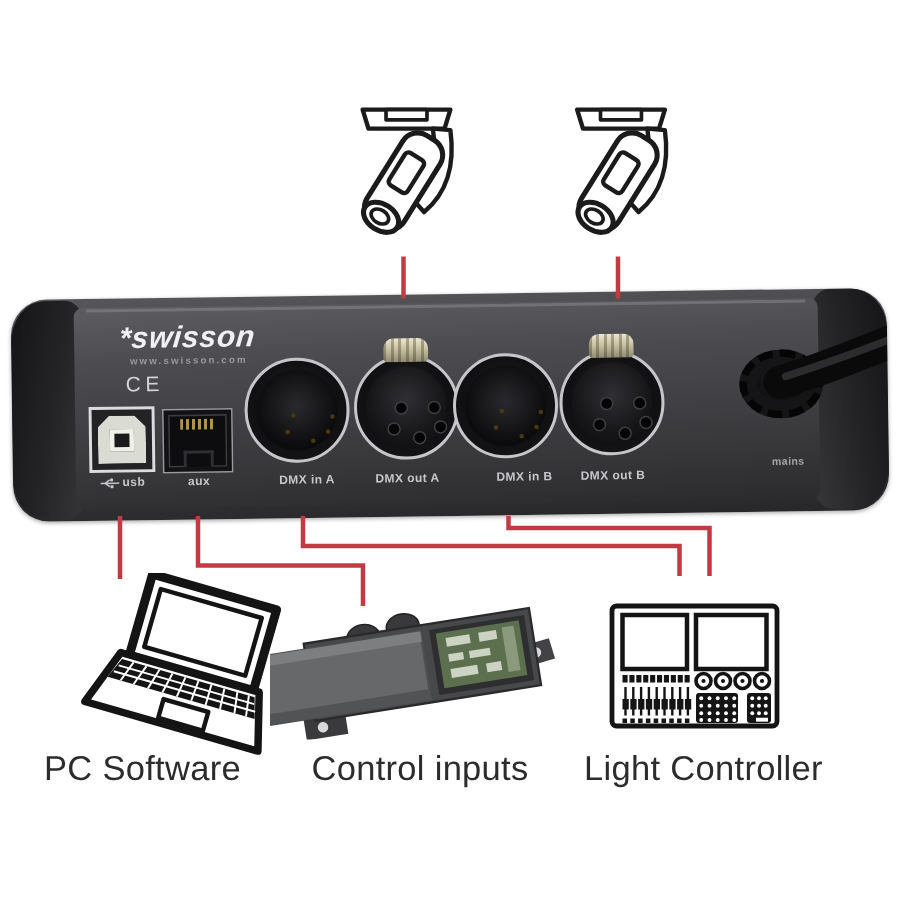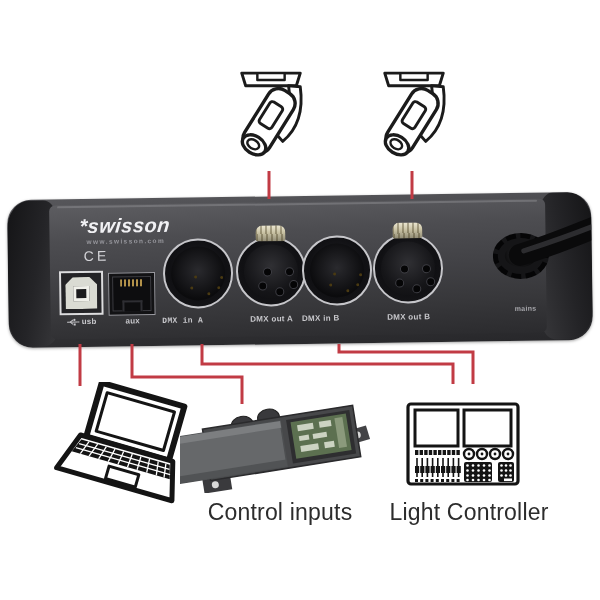--- a/index.html
+++ b/index.html
@@ -71,22 +71,22 @@
   .latch{position:absolute;left:50%;top:-13px;transform:translateX(-50%);width:30px;height:16px;
       border-radius:7px 7px 3px 3px;
       background:repeating-linear-gradient(90deg,rgba(60,50,20,.35) 0 2px,rgba(0,0,0,0) 2px 5px),
                  linear-gradient(180deg,#ece7d2 0%,#c9c2a4 45%,#8f8a74 100%);}
 
   
   .plabel{position:absolute;top:118px;transform:translateX(-50%);font-size:8px;font-weight:bold;
       color:#c7c7cb;letter-spacing:.3px;white-space:nowrap;}
   .plabel-usb{left:73px;display:flex;align-items:flex-end;gap:2px;}
   .plabel-aux{left:124px;}
-  .plabel-ina{left:174px;font-family:Liberation Mono, monospace;} .plabel-outa{left:263px;}
-  .plabel-inb{left:312px;text-align:right;} .plabel-outb{left:400px;}
+  .plabel-ina{left:196px;} .plabel-outa{left:263px;}
+  .plabel-inb{left:341px;text-align:right;} .plabel-outb{left:400px;}
   .plabel-mains{left:517px;top:112px;font-size:7px;color:#a6a6ab;}
 
   
   .strain-relief{position:absolute;left:485px;top:40px;width:56px;height:46px;border-radius:50%;
       background:#151517;border:5px dashed #050506;box-sizing:border-box;}
   .strain-inner{position:absolute;inset:7px;border-radius:50%;background:radial-gradient(circle at 45% 40%,#2e2e31,#0a0a0b 75%);}
   .cable-svg{position:absolute;left:0;top:0;width:584px;height:148px;pointer-events:none;}
 
   
   .laptop{position:absolute;left:25px;top:382px;width:200px;height:135px;}
@@ -356,20 +356,21 @@
           <circle cx="100" cy="68.5" r="1.3"></circle>
           <circle cx="104.5" cy="68.5" r="1.3"></circle>
         <circle cx="95.5" cy="73.5" r="1.3"></circle>
           <circle cx="100" cy="73.5" r="1.3"></circle>
           <circle cx="104.5" cy="73.5" r="1.3"></circle>
         <rect x="98" y="76.5" width="8" height="2.6"></rect>
       </g>
     </svg>
   </div>
 
+  <div class="caption cap-pc">PC Software</div>
   <div class="caption cap-lc">Light Controller</div>
   <div class="caption cap-ci">Control inputs</div>
 
   <svg class="lines-overlay" viewBox="0 0 600 600">
       <polyline points="269,171 269,199" fill="none" stroke="#c13b44" stroke-width="3"></polyline>
       <polyline points="412,171 412,199" fill="none" stroke="#c13b44" stroke-width="3"></polyline>
       <polyline points="80,344 80,386" fill="none" stroke="#c13b44" stroke-width="3"></polyline>
       <polyline points="132,344 132,377 242,377 242,404" fill="none" stroke="#c13b44" stroke-width="3"></polyline>
       <polyline points="202,344 202,364 453,364 453,384" fill="none" stroke="#c13b44" stroke-width="3"></polyline>
       <polyline points="339,344 339,352 473,352 473,384" fill="none" stroke="#c13b44" stroke-width="3"></polyline>

